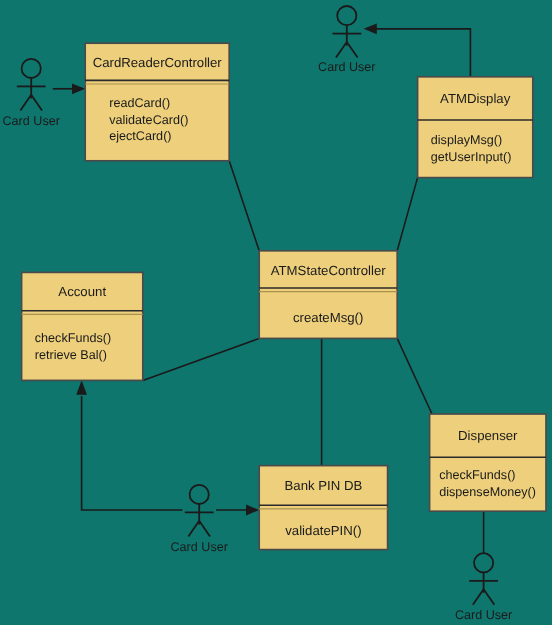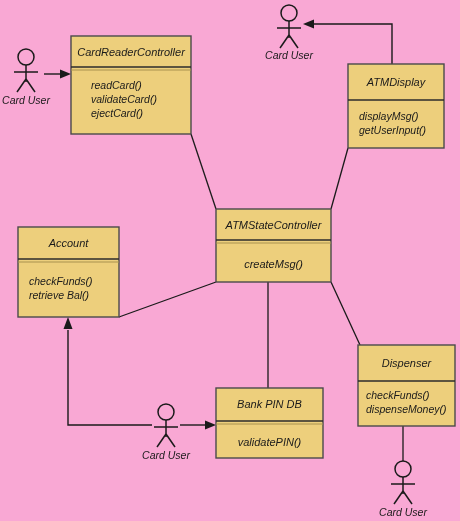--- a/index.html
+++ b/index.html
@@ -7,23 +7,22 @@
     padding: 0;
     background: #ffffff;
   }
   body {
     font-family: "Liberation Sans", sans-serif;
   }
   #diagram-root {
     position: relative;
     width: 460px;
     height: 521px;
-    background: #f9a8d4;
+    background: #0f766e;
     overflow: hidden;
-    font-style: italic;
   }
   svg#uml-canvas {
     display: block;
     width: 460px;
     height: 521px;
   }
   .cls-box-fill {
     fill: #edcf7c;
     stroke: #4a4a4a;
     stroke-width: 1.4;

